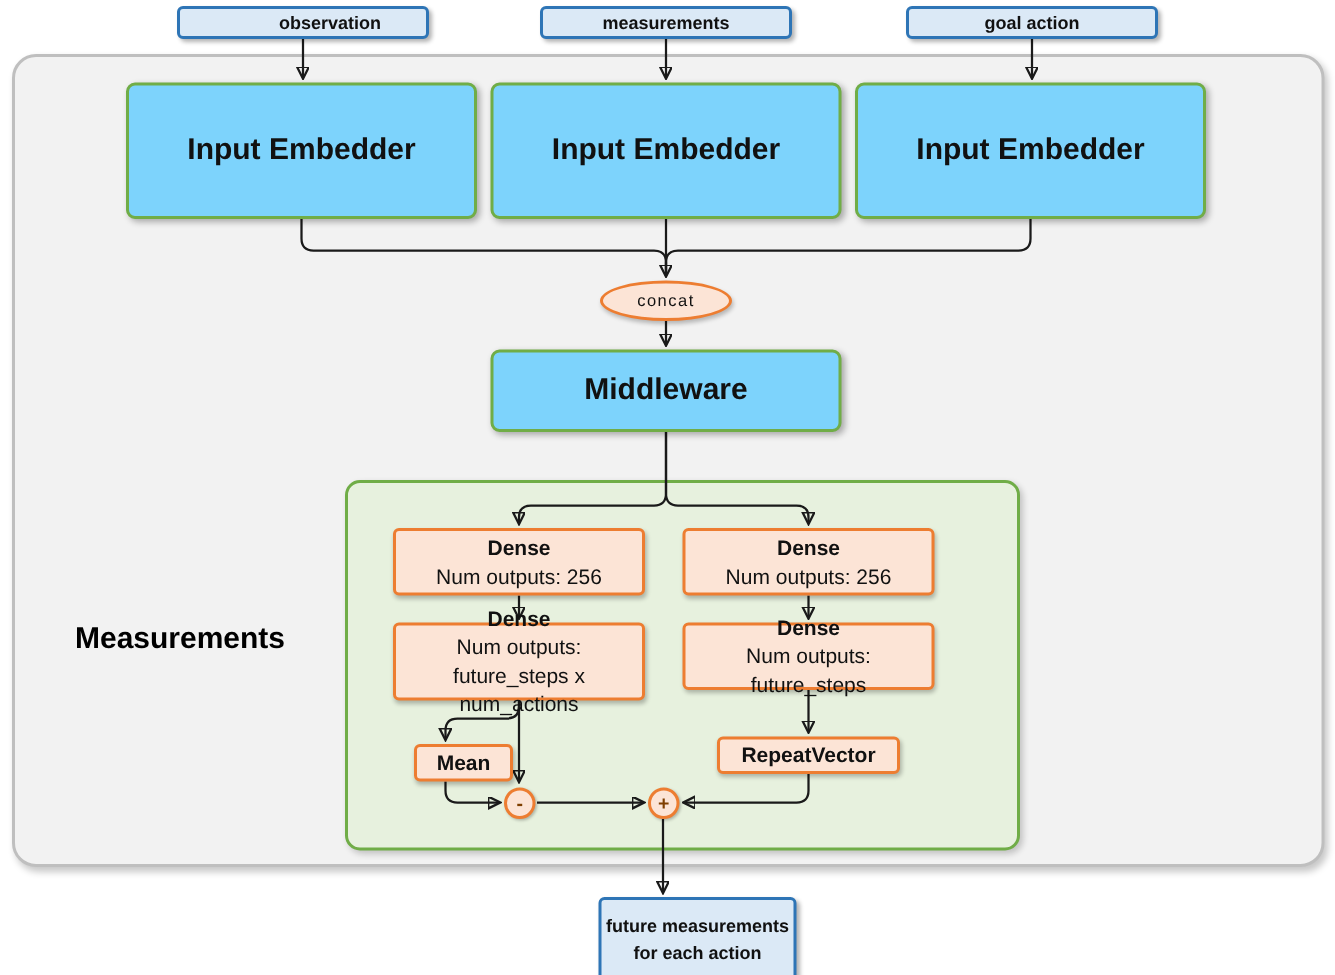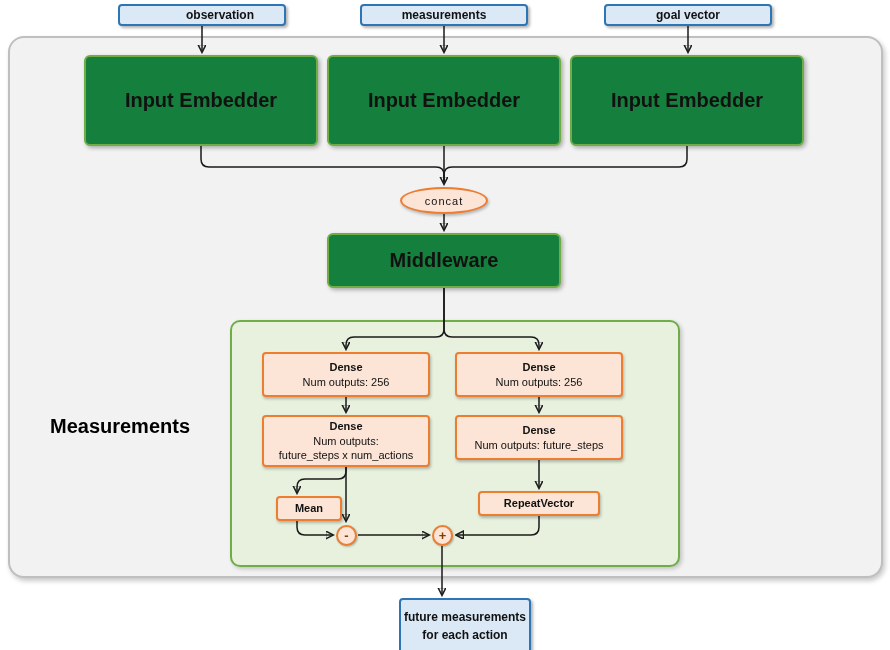--- a/index.html
+++ b/index.html
@@ -21,27 +21,27 @@
   .head-frame {
     background:#e7f1de; border:2px solid #70ad47; border-radius:10px;
     box-shadow:2px 2px 4px rgba(0,0,0,0.2);
   }
   .blue-box {
     background:#dbe9f6; border:2px solid #2e75b6; border-radius:4px;
     font-weight:bold; font-size:12px;
     box-shadow:2px 2px 3px rgba(0,0,0,0.3);
   }
   .green-box {
-    background:#15803d; border:2px solid #70ad47; border-radius:6px;
+    background:#7dd3fc; border:2px solid #70ad47; border-radius:6px;
     font-weight:bold; font-size:20px;
     box-shadow:2px 2px 4px rgba(0,0,0,0.3);
   }
   .orange-box {
     background:#fce4d6; border:2px solid #ed7d31; border-radius:4px;
-    font-size:11px; line-height:1.35;
+    font-size:14px; line-height:1.35;
     box-shadow:1px 2px 3px rgba(0,0,0,0.25);
   }
   .orange-box .t { font-weight:bold; }
   .ellipse {
     background:#fce4d6; border:2px solid #ed7d31; border-radius:50%;
     font-weight:normal; font-size:11px; letter-spacing:1px;
     box-shadow:1px 2px 3px rgba(0,0,0,0.25);
   }
   .op-circle {
     background:#fce4d6; border:2px solid #ed7d31; border-radius:50%;
@@ -89,21 +89,21 @@
     <path d="M442,546 L442,595" marker-end="url(#arr)"></path>
   </svg>
 
   <div class="node blue-box" style="left:118px; top:4px; width:168px; height:22px;padding-left:36px;">
     <span>observation</span>
   </div>
   <div class="node blue-box" style="left:360px; top:4px; width:168px; height:22px;">
     <span>measurements</span>
   </div>
   <div class="node blue-box" style="left:604px; top:4px; width:168px; height:22px;">
-    <span>goal vector</span>
+    <span>goal action</span>
   </div>
 
   <div class="node green-box" style="left:84px; top:55px; width:234px; height:91px;">
     <span>Input Embedder</span>
   </div>
   <div class="node green-box" style="left:327px; top:55px; width:234px; height:91px;">
     <span>Input Embedder</span>
   </div>
   <div class="node green-box" style="left:570px; top:55px; width:234px; height:91px;">
     <span>Input Embedder</span>

